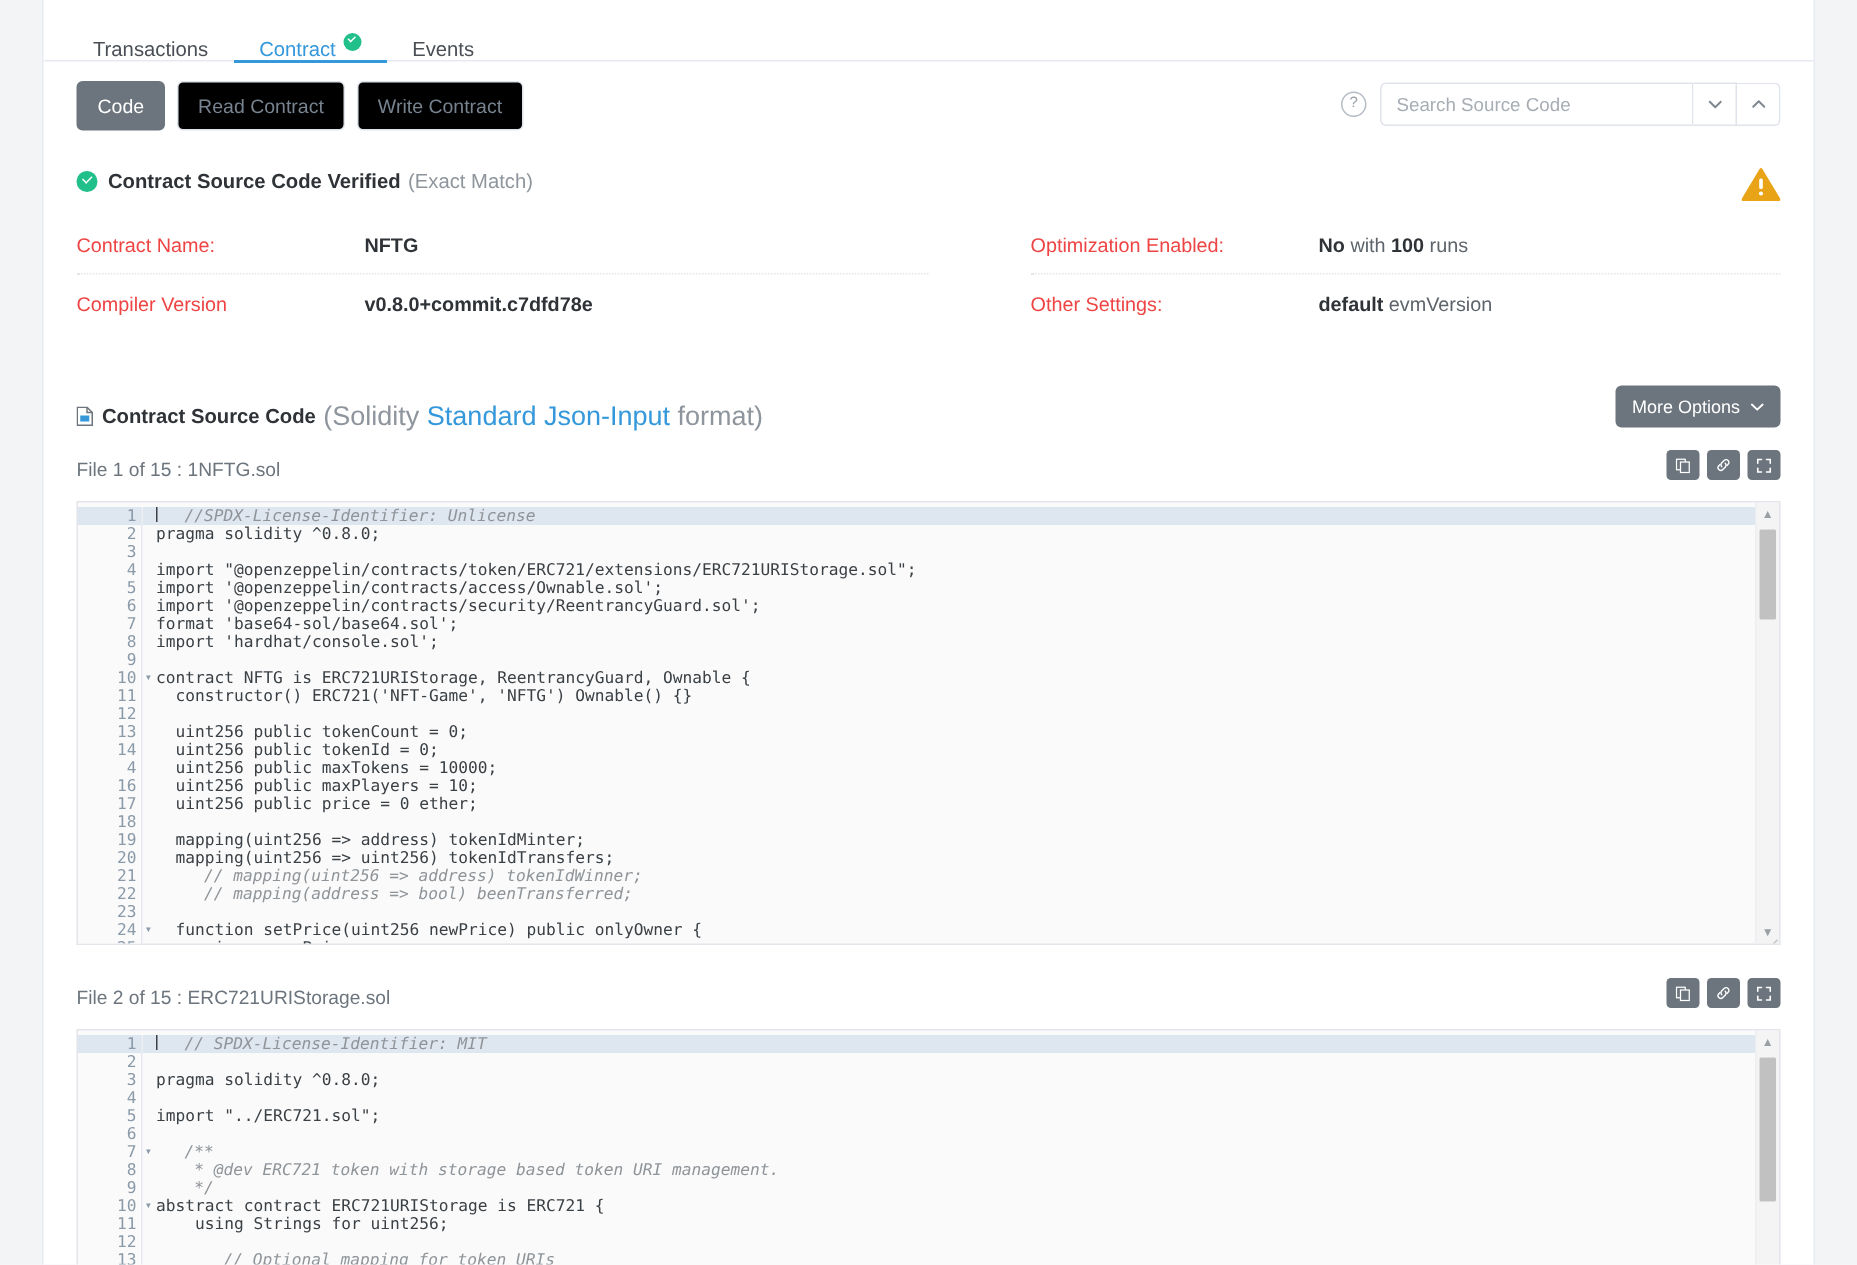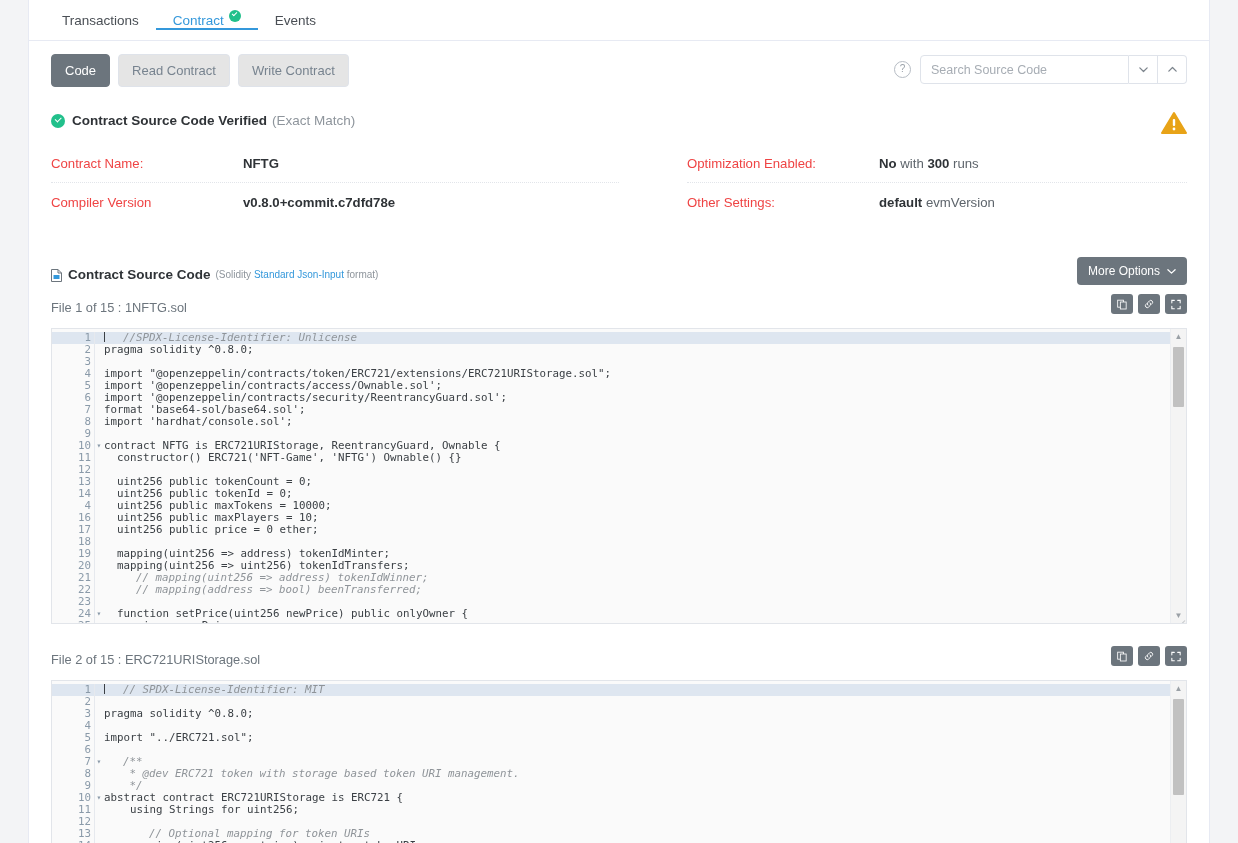--- a/index.html
+++ b/index.html
@@ -34,21 +34,21 @@
     border-top: none;
     border-radius: 0 0 6px 6px;
     box-sizing: border-box;
   }
 
   
   .tabbar {
     height: 41px;
     border-bottom: 1px solid #e7eaf3;
     display: flex;
-    align-items: center;
+    align-items: flex-end;
     padding-left: 16px;
     box-sizing: border-box;
   }
   .tab {
     display: flex;
     align-items: center;
     gap: 5px;
     padding: 0 17px;
     font-size: 13.5px;
     color: #4a4f55;
@@ -92,21 +92,21 @@
     display: flex;
     align-items: center;
   }
   .btn-group { display: flex; gap: 8px; }
   .btn {
     font-size: 13px;
     line-height: 1;
     padding: 9px 13px;
     border-radius: 4px;
     border: 1px solid #dfe3ea;
-    background: #e5e5e5;
+    background: #000000;
     color: #77838f;
     cursor: pointer;
     font-family: "Liberation Sans", sans-serif;
   }
   .btn.primary {
     background: #6c757d;
     border-color: #6c757d;
     color: #ffffff;
   }
 
@@ -249,21 +249,21 @@
     height: 13px;
     margin-right: 6px;
     flex: none;
   }
   .src-title {
     font-size: 13.5px;
     font-weight: bold;
     color: #2f3337;
   }
   .src-sub {
-    font-size: 10px;
+    font-size: 18px;
     color: #8e959c;
     margin-left: 5px;
   }
   .src-sub a { color: #3498db; text-decoration: none; cursor: pointer; }
 
   .more-options {
     position: absolute;
     right: 22px;
     top: -10px;
     background: #6c757d;
@@ -503,21 +503,21 @@
           <div class="info-value">
             <b>v0.8.0+commit.c7dfd78e</b>
           </div>
         </div>
       </div>
 
       <div class="info-col right">
         <div class="info-row">
           <div class="info-label">Optimization Enabled:</div>
           <div class="info-value">
-            <b>No</b><span class="muted"> with </span><b>300</b><span class="muted"> runs</span>
+            <b>No</b><span class="muted"> with </span><b>100</b><span class="muted"> runs</span>
           </div>
         </div>
         <div class="info-row">
           <div class="info-label">Other Settings:</div>
           <div class="info-value">
             <b>default</b><span class="muted"> evmVersion</span>
           </div>
         </div>
       </div>
     </div>

